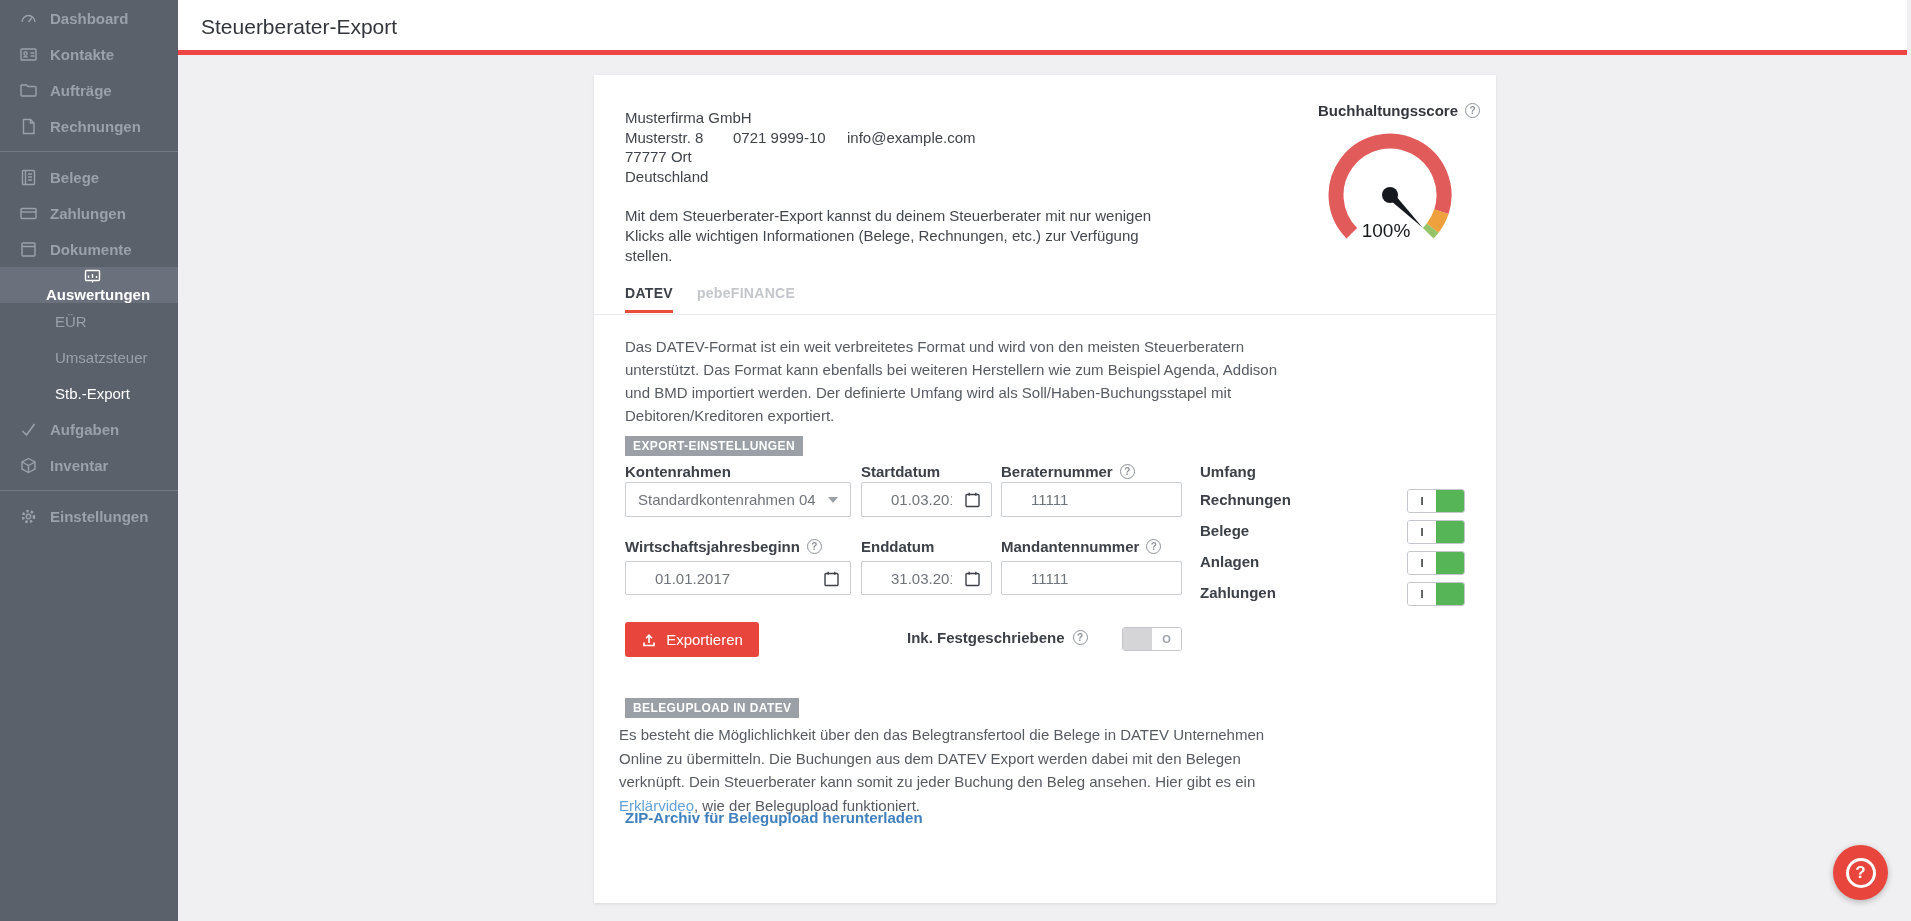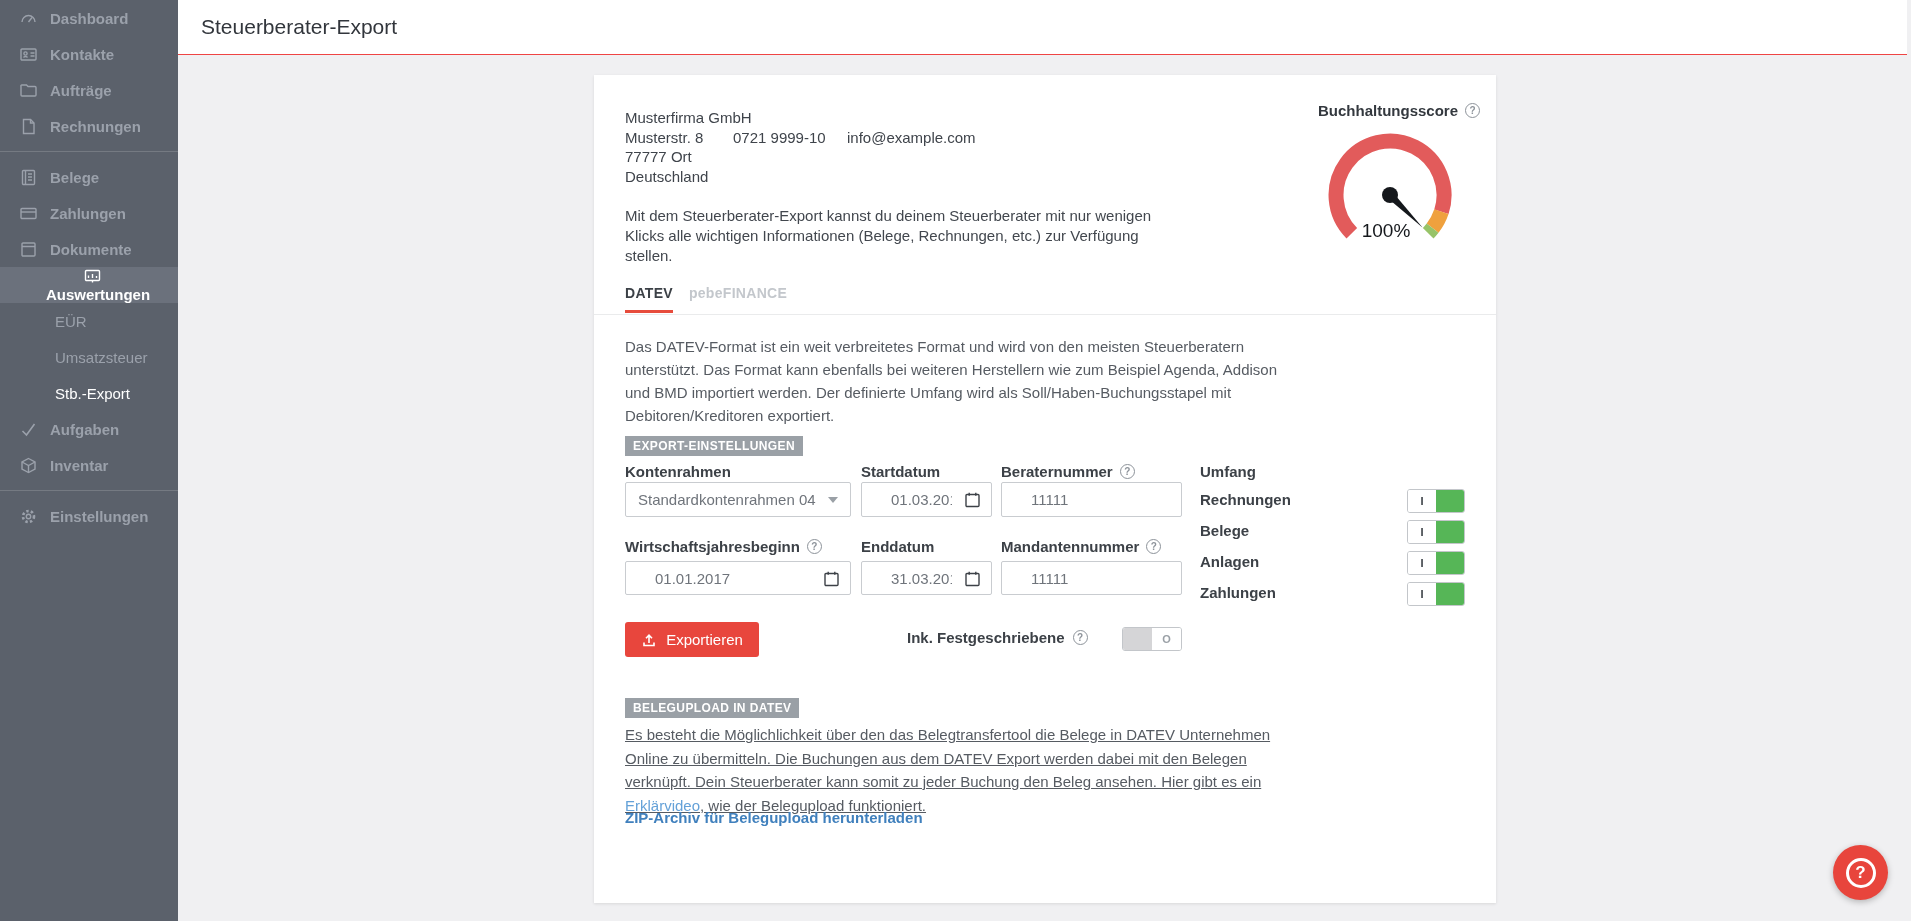--- a/index.html
+++ b/index.html
@@ -9,21 +9,21 @@
   .sidebar { position:absolute; left:0; top:0; width:178px; height:921px; background:#5b616b; z-index:5; }
   .sb-item { height:36px; display:flex; align-items:center; padding-left:18px; color:#9ba1ab; font-weight:700; font-size:15px; cursor:pointer; }
   .sb-item .icon { width:20px; height:20px; margin-right:12px; display:flex; align-items:center; justify-content:center; }
   .sb-item.active { background:#6b717c; color:#ffffff;flex-direction:column; }
   .sb-sub { height:36px; display:flex; align-items:center; padding-left:55px; color:#9ba1ab; font-weight:400; font-size:15px; cursor:pointer; }
   .sb-sub.active { color:#ffffff; }
   .sb-divider { height:1px; background:rgba(255,255,255,0.16); margin:7px 0; }
   .sb-item svg, .icon svg { stroke:currentColor; fill:none; }
 
   
-  .topbar { position:absolute; left:178px; top:0; right:4px; height:55px; background:#ffffff; border-bottom:1px solid #ef4444; }
+  .topbar { position:absolute; left:178px; top:0; right:4px; height:55px; background:#ffffff; border-bottom:5px solid #ef4444; }
   .topbar .title { position:absolute; left:23px; top:15px; font-size:21px; color:#32363c; font-weight:400; }
 
   
   .content { position:absolute; left:178px; top:55px; right:0; bottom:0; background:#f0f0f2; }
   .card { position:absolute; left:416px; top:20px; width:902px; height:828px; background:#ffffff; box-shadow:0 1px 3px rgba(0,0,0,0.10); }
 
   .company { position:absolute; left:31px; top:33px; font-size:15px; color:#3f444b; line-height:19.5px; }
   .company .row2 { display:flex; }
   .company .street { width:108px; }
   .company .phone { width:114px; }
@@ -31,21 +31,21 @@
   .intro { position:absolute; left:31px; top:131px; width:565px; font-size:15px; line-height:20px; color:#42474e; }
 
   
   .score-label { position:absolute; left:724px; top:27px; display:flex; align-items:center; gap:7px; font-size:15px; font-weight:700; color:#33383e; }
   .gauge { position:absolute; left:726px; top:58px; }
   .gauge text { font-family:"Liberation Sans", sans-serif; }
 
   .help-circle { display:inline-flex; width:15px; height:15px; border:1px solid #8d939a; border-radius:50%; color:#8d939a; font-size:10px; font-weight:700; align-items:center; justify-content:center; flex:none; }
 
   
-  .tabs { position:absolute; left:31px; top:210px; display:flex; gap:16px; }
+  .tabs { position:absolute; left:31px; top:210px; display:flex; gap:24px; }
   .tab { font-size:14px; font-weight:700; letter-spacing:0.3px; padding-bottom:9px; cursor:pointer; }
   .tab.active { color:#3c4147; border-bottom:3px solid #e74c3c; }
   .tab.inactive { color:#c3c7cc; }
   .tabs-line { position:absolute; left:0; right:0; top:239px; height:1px; background:#eaebec; }
 
   .datev-desc { position:absolute; left:31px; top:260px; width:676px; font-size:15px; line-height:23px; color:#565b62; }
 
   .badge { position:absolute; left:31px; background:#9aa0a6; color:#ffffff; font-size:12px; font-weight:700; letter-spacing:0.4px; padding:3px 8px; }
   .badge.settings { top:361px; }
   .badge.upload { top:623px; }
@@ -66,21 +66,21 @@
   .toggle.on .half.l { background:#ffffff; color:#3c4147; }
   .toggle.on .half.r { background:#56b657; }
   .toggle.off .half.l { background:#d5d5d7; }
   .toggle.off .half.r { background:#ffffff; color:#9aa0a6; }
 
   .export-btn { position:absolute; left:31px; top:547px; width:134px; height:35px; background:#e8463d; border:none; border-radius:3px; color:#fff; font-size:15px; font-family:"Liberation Sans", sans-serif; display:flex; align-items:center; justify-content:center; gap:9px; cursor:pointer; }
 
   .fest-label { position:absolute; left:313px; top:554px; font-size:15px; font-weight:700; color:#3c4147; display:flex; align-items:center; gap:8px; }
   .fest-toggle { left:528px; top:552px; width:60px; }
 
-  .upload-text { position:absolute; left:31px; top:648px; width:655px; font-size:15px; line-height:23.5px; color:#565b62;text-decoration:underline; }
+  .upload-text { position:absolute; left:25px; top:648px; width:655px; font-size:15px; line-height:23.5px; color:#565b62; }
   .link-inline { color:#64a1d8; text-decoration:none; cursor:pointer; }
   .zip-link { position:absolute; left:31px; top:734px; font-size:15px; font-weight:700; color:#4080bd; text-decoration:none; cursor:pointer; }
 
   
   .help-fab { position:absolute; left:1833px; top:845px; width:55px; height:55px; border-radius:50%; background:#e8453c; box-shadow:0 2px 6px rgba(0,0,0,0.25); display:flex; align-items:center; justify-content:center; cursor:pointer; z-index:20; }
   .help-fab .ring { width:30px; height:30px; border:3px solid #ffffff; border-radius:50%; display:flex; align-items:center; justify-content:center; color:#ffffff; font-size:17px; font-weight:700; }
 </style>
 </head>
 <body>
 

